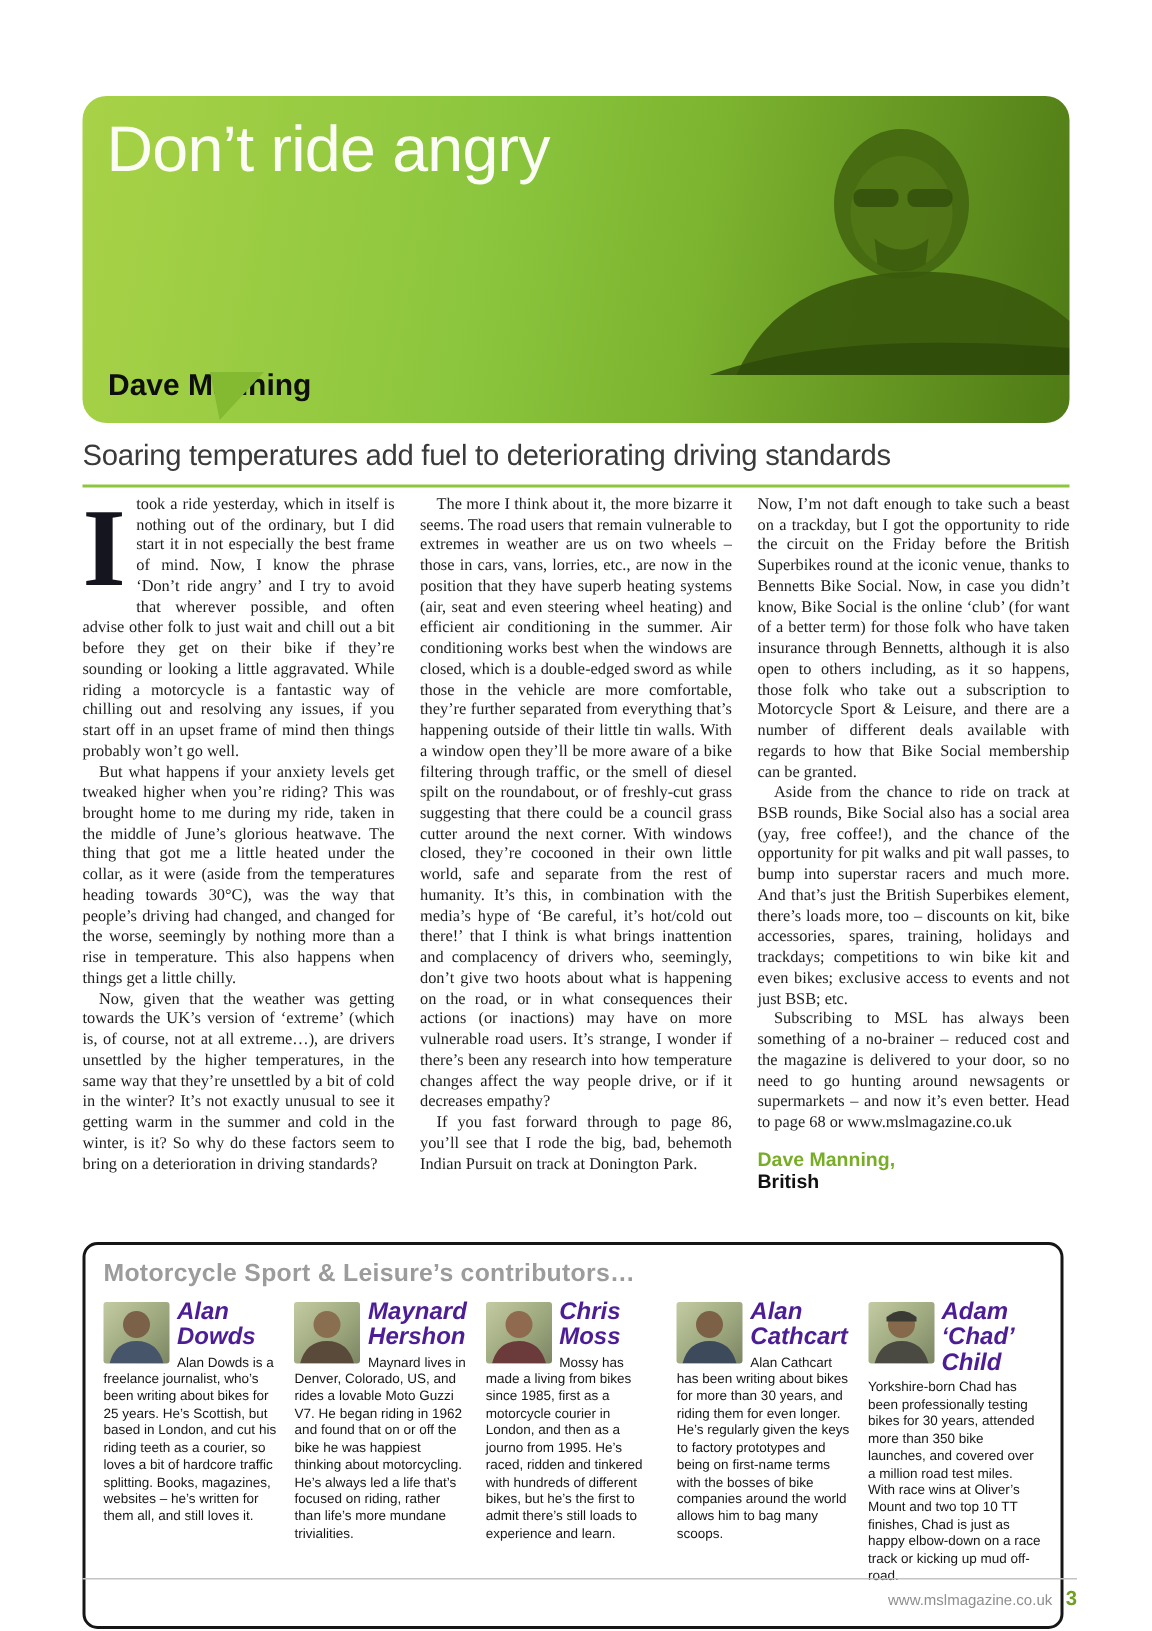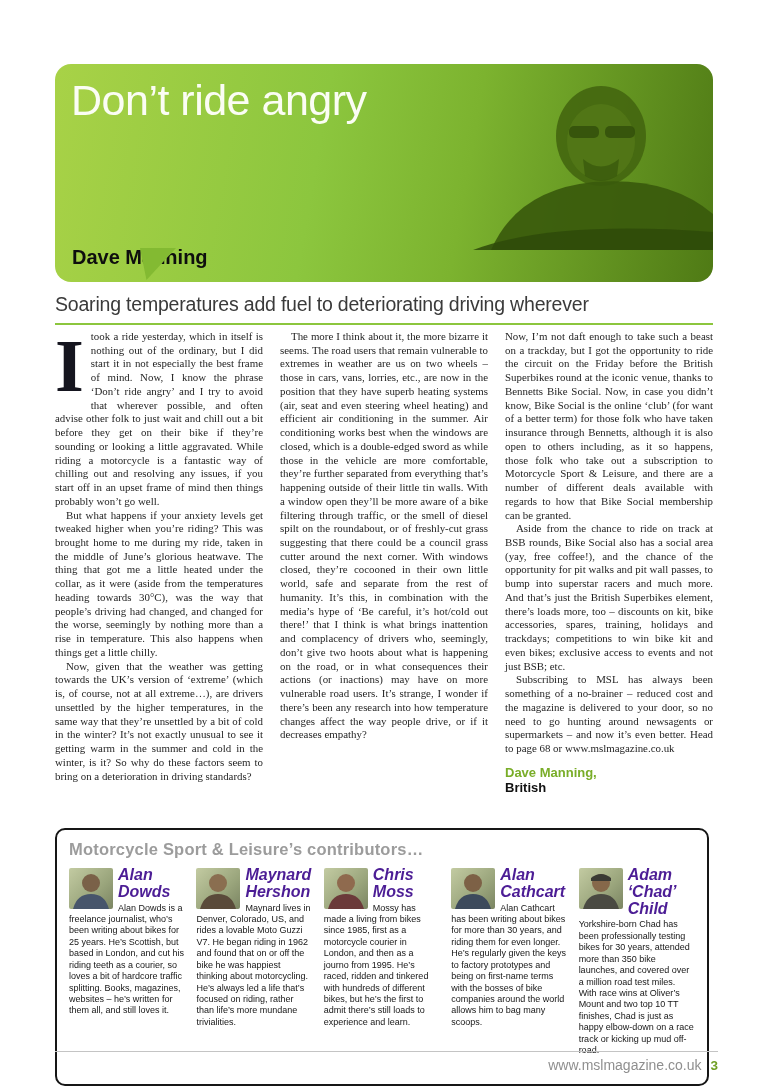--- a/index.html
+++ b/index.html
@@ -46,21 +46,21 @@
   .cphoto { float:left; width:44px; height:41px; margin:2px 5px 1px 0; border-radius:2px;
             background:linear-gradient(135deg,#c3cba2 0%,#9aa57c 60%,#7b8563 100%); overflow:hidden; }
   .cphoto svg { display:block; width:100%; height:100%; }
   .cname { color:#4c1d95; font-weight:bold; font-size:16px; line-height:1.05; padding-top:1px;font-style:italic; }
   .cname-line { display:block; }
   .cbio { margin-top:2px; }
 
   
   .footer { position:absolute; left:55px; right:50px; bottom:14px; border-top:1px solid #c4c4c4;
             padding-top:5px; display:flex; justify-content:flex-end; align-items:baseline; gap:9px; }
-  .footer-url { font-size:14px; color:#8f8f8f; }
+  .footer-url { font-size:10px; color:#8f8f8f; }
   .footer-page { font-size:13.5px; font-weight:bold; color:#6f9f23; }
 </style>
 </head>
 <body>
 
 <div class="page">
 
   <div class="banner">
     <div class="banner-photo">
       <svg viewBox="0 0 280 186" preserveAspectRatio="xMaxYMax slice" aria-hidden="true">
@@ -72,31 +72,32 @@
         <path d="M58 186 Q84 126 160 118 Q236 112 280 150 L280 186 Z" fill="#3a5a0c" opacity="0.92"></path>
         <path d="M40 186 Q120 156 280 168 L280 186 Z" fill="#2e4a09" opacity="0.85"></path>
       </svg>
     </div>
     <div class="banner-title">Don’t ride angry</div>
     <div class="banner-byline">Dave Manning</div>
   </div>
   <div class="tail"></div>
 
   <div class="headline-wrap">
-    <div class="headline">Soaring temperatures add fuel to deteriorating driving wherever</div>
+    <div class="headline">Soaring temperatures add fuel to deteriorating driving standards</div>
   </div>
 
   <div class="article">
     <div class="col">
       <p><span class="dropcap">I</span><span>took a ride yesterday, which in itself is nothing out of the ordinary, but I did start it in not especially the best frame of mind. Now, I know the phrase ‘Don’t ride angry’ and I try to avoid that wherever possible, and often advise other folk to just wait and chill out a bit before they get on their bike if they’re sounding or looking a little aggravated. While riding a motorcycle is a fantastic way of chilling out and resolving any issues, if you start off in an upset frame of mind then things probably won’t go well.</span></p>
       <p class="indent">But what happens if your anxiety levels get tweaked higher when you’re riding? This was brought home to me during my ride, taken in the middle of June’s glorious heatwave. The thing that got me a little heated under the collar, as it were (aside from the temperatures heading towards 30°C), was the way that people’s driving had changed, and changed for the worse, seemingly by nothing more than a rise in temperature. This also happens when things get a little chilly.</p>
       <p class="indent">Now, given that the weather was getting towards the UK’s version of ‘extreme’ (which is, of course, not at all extreme…), are drivers unsettled by the higher temperatures, in the same way that they’re unsettled by a bit of cold in the winter? It’s not exactly unusual to see it getting warm in the summer and cold in the winter, is it? So why do these factors seem to bring on a deterioration in driving standards?</p>
     </div>
     <div class="col">
       <p class="indent">The more I think about it, the more bizarre it seems. The road users that remain vulnerable to extremes in weather are us on two wheels – those in cars, vans, lorries, etc., are now in the position that they have superb heating systems (air, seat and even steering wheel heating) and efficient air conditioning in the summer. Air conditioning works best when the windows are closed, which is a double-edged sword as while those in the vehicle are more comfortable, they’re further separated from everything that’s happening outside of their little tin walls. With a window open they’ll be more aware of a bike filtering through traffic, or the smell of diesel spilt on the roundabout, or of freshly-cut grass suggesting that there could be a council grass cutter around the next corner. With windows closed, they’re cocooned in their own little world, safe and separate from the rest of humanity. It’s this, in combination with the media’s hype of ‘Be careful, it’s hot/cold out there!’ that I think is what brings inattention and complacency of drivers who, seemingly, don’t give two hoots about what is happening on the road, or in what consequences their actions (or inactions) may have on more vulnerable road users. It’s strange, I wonder if there’s been any research into how temperature changes affect the way people drive, or if it decreases empathy?</p>
+      <p class="indent">If you fast forward through to page 86, you’ll see that I rode the big, bad, behemoth Indian Pursuit on track at Donington Park.</p>
     </div>
     <div class="col">
       <p>Now,  I’m not daft enough to take such a beast on a trackday, but I got the opportunity to ride the circuit on the Friday before the British Superbikes round at the iconic venue, thanks to Bennetts Bike Social. Now, in case you didn’t know, Bike Social is the online ‘club’ (for want of a better term) for those folk who have taken insurance through Bennetts, although it is also open to others including, as it so happens, those folk who take out a subscription to Motorcycle Sport &amp; Leisure, and there are a number of different deals available with regards to how that Bike Social membership can be granted.</p>
       <p class="indent">Aside from the chance to ride on track at BSB rounds, Bike Social also has a social area (yay, free coffee!), and the chance of the opportunity for pit walks and pit wall passes, to bump into superstar racers and much more. And that’s just the British Superbikes element, there’s loads more, too – discounts on kit, bike accessories, spares, training, holidays and trackdays; competitions to win bike kit and even bikes; exclusive access to events and not just BSB; etc.</p>
       <p class="indent">Subscribing to MSL has always been something of a no-brainer – reduced cost and the magazine is delivered to your door, so no need to go hunting around newsagents or supermarkets – and now it’s even better. Head to page 68 or www.mslmagazine.co.uk</p>
       <div class="signoff">
         <span class="signoff-name">Dave Manning,</span>
         <span class="signoff-role">British</span>
       </div>
     </div>

